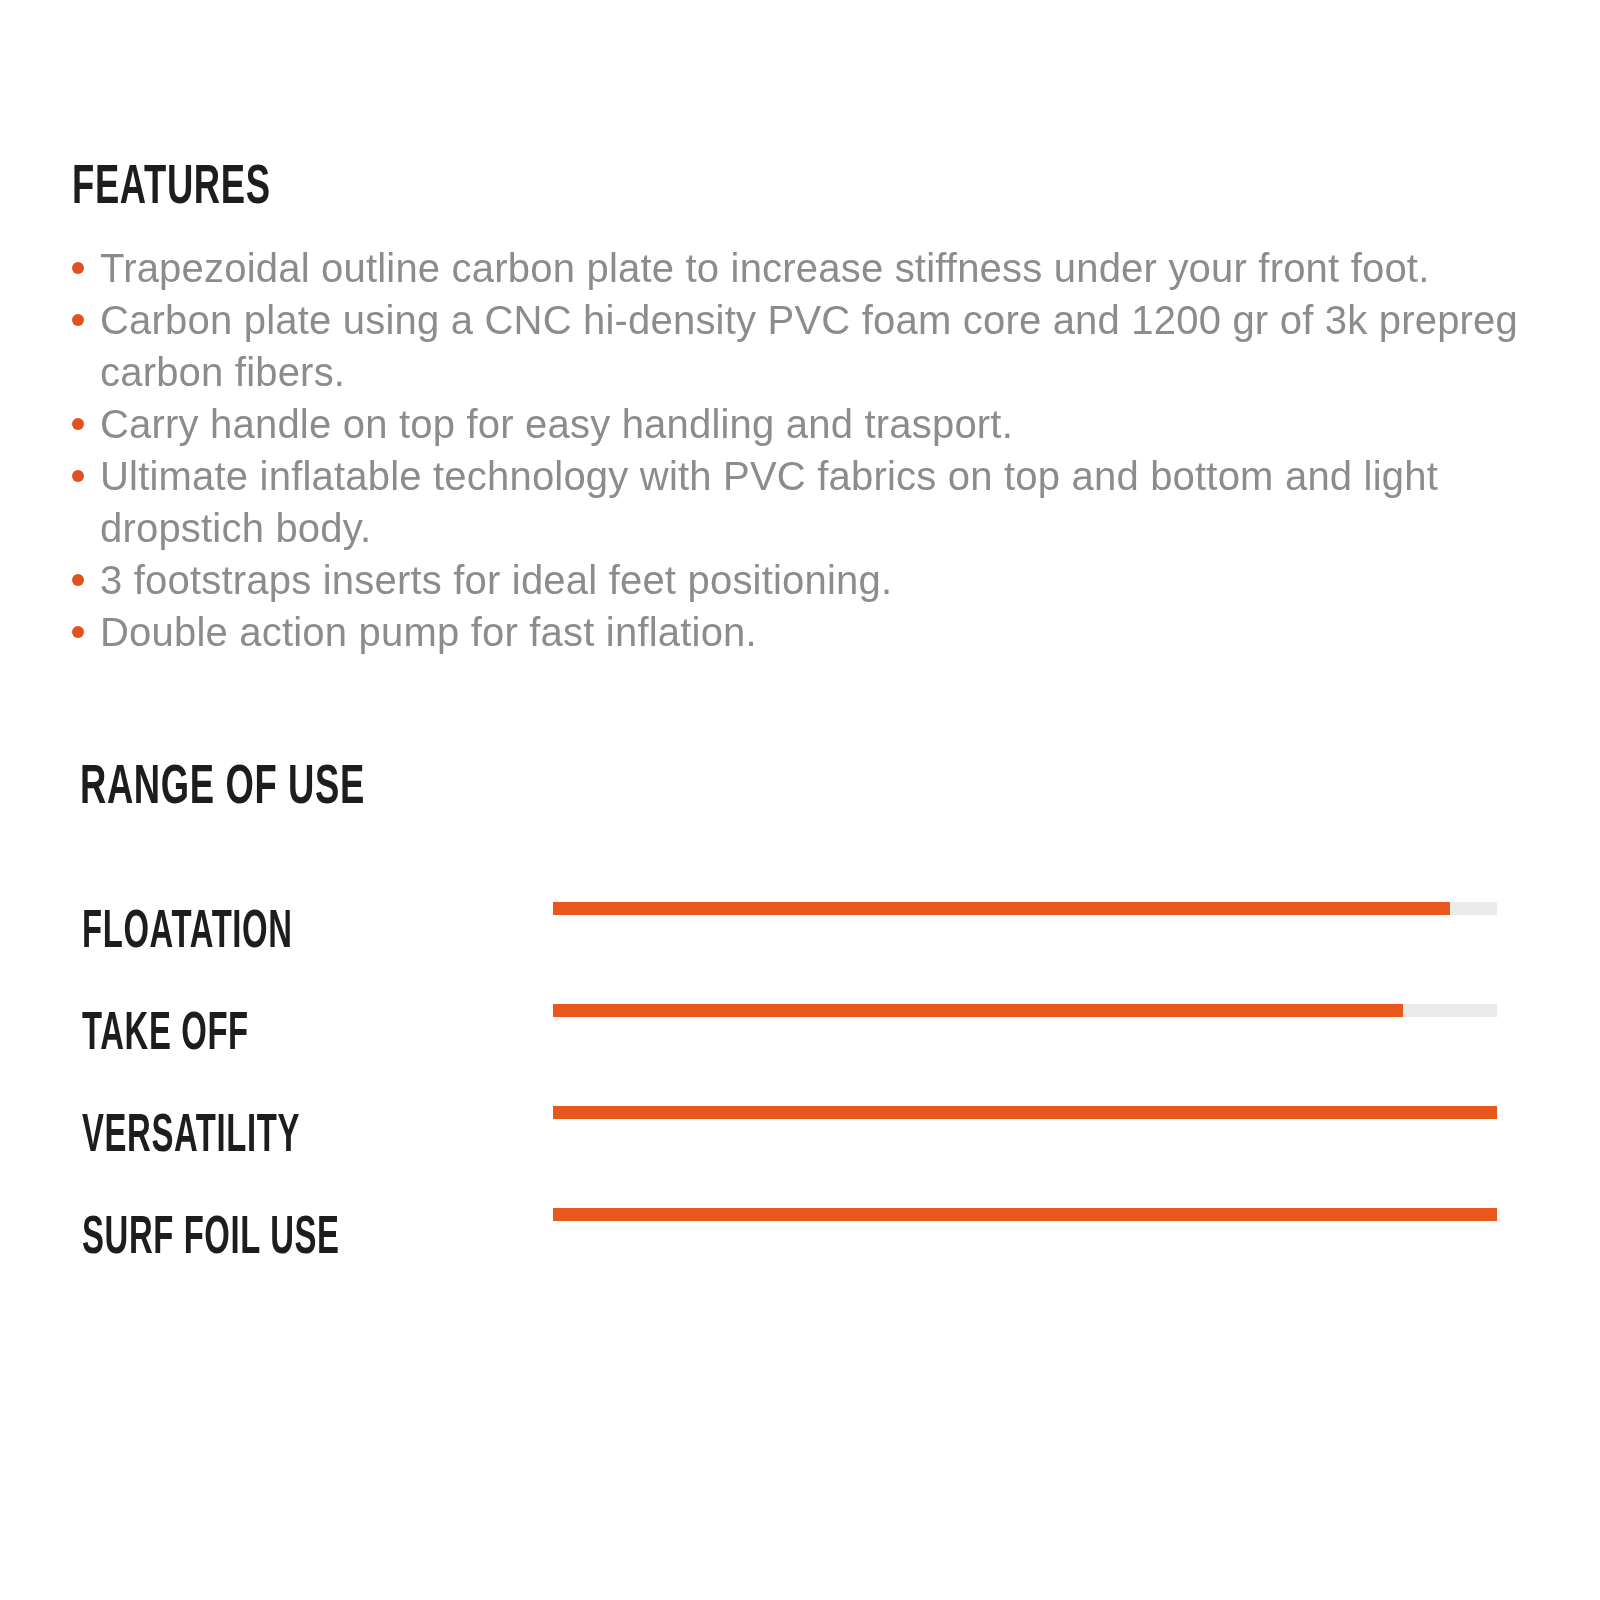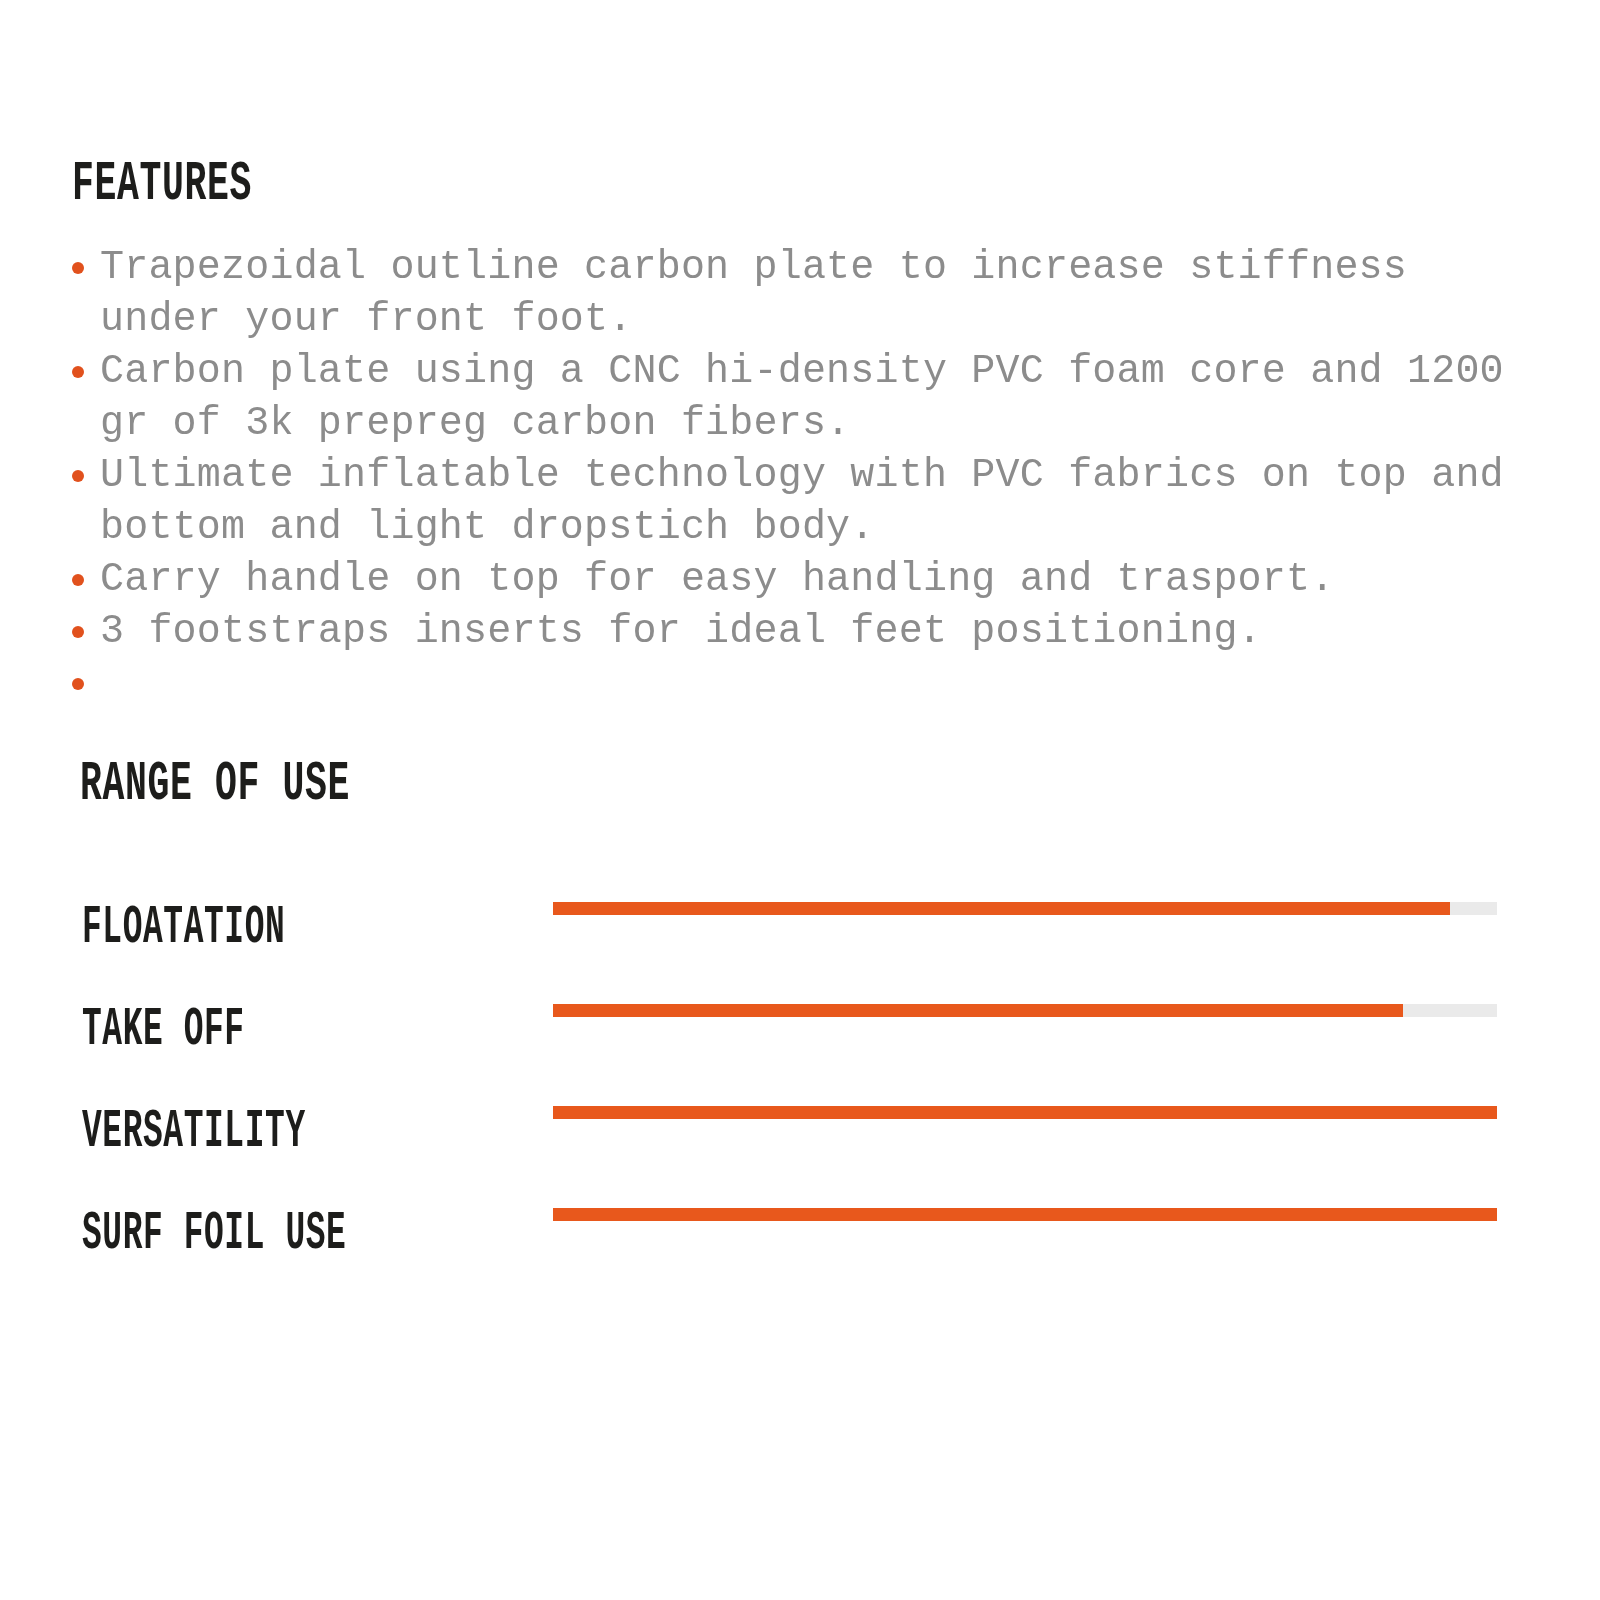--- a/index.html
+++ b/index.html
@@ -6,21 +6,21 @@
     margin: 0;
     padding: 0;
     background: #ffffff;
   }
   .page {
     position: relative;
     width: 1600px;
     height: 1600px;
     background: #ffffff;
     overflow: hidden;
-    font-family: Liberation Mono, monospace;
+    font-family: Liberation Sans, sans-serif;
   }
 
   
   .big-heading {
     position: absolute;
     font-weight: bold;
     font-size: 56px;
     line-height: 1;
     color: #1d1d1b;
     letter-spacing: 1px;
@@ -104,32 +104,33 @@
     <li class="feature-item">
       <span class="bullet-dot"></span>
       <span>Trapezoidal outline carbon plate to increase stiffness under your front foot.</span>
     </li>
     <li class="feature-item">
       <span class="bullet-dot"></span>
       <span>Carbon plate using a CNC hi-density PVC foam core and 1200 gr of 3k prepreg carbon fibers.</span>
     </li>
     <li class="feature-item">
       <span class="bullet-dot"></span>
-      <span>Ultimate inflatable technology with PVC fabrics on top and bottom and light dropstich body.</span>
+      <span>Carry handle on top for easy handling and trasport.</span>
     </li>
     <li class="feature-item">
       <span class="bullet-dot"></span>
-      <span>Carry handle on top for easy handling and trasport.</span>
+      <span>Ultimate inflatable technology with PVC fabrics on top and bottom and light dropstich body.</span>
     </li>
     <li class="feature-item">
       <span class="bullet-dot"></span>
       <span>3 footstraps inserts for ideal feet positioning.</span>
     </li>
     <li class="feature-item">
       <span class="bullet-dot"></span>
+      <span>Double action pump  for fast inflation.</span>
     </li>
   </ul>
 
   <div class="big-heading" id="range-heading">RANGE OF USE</div>
 
   <div class="chart">
 
     <div class="chart-row">
       <div class="chart-label">FLOATATION</div>
       <div class="bar-track">

